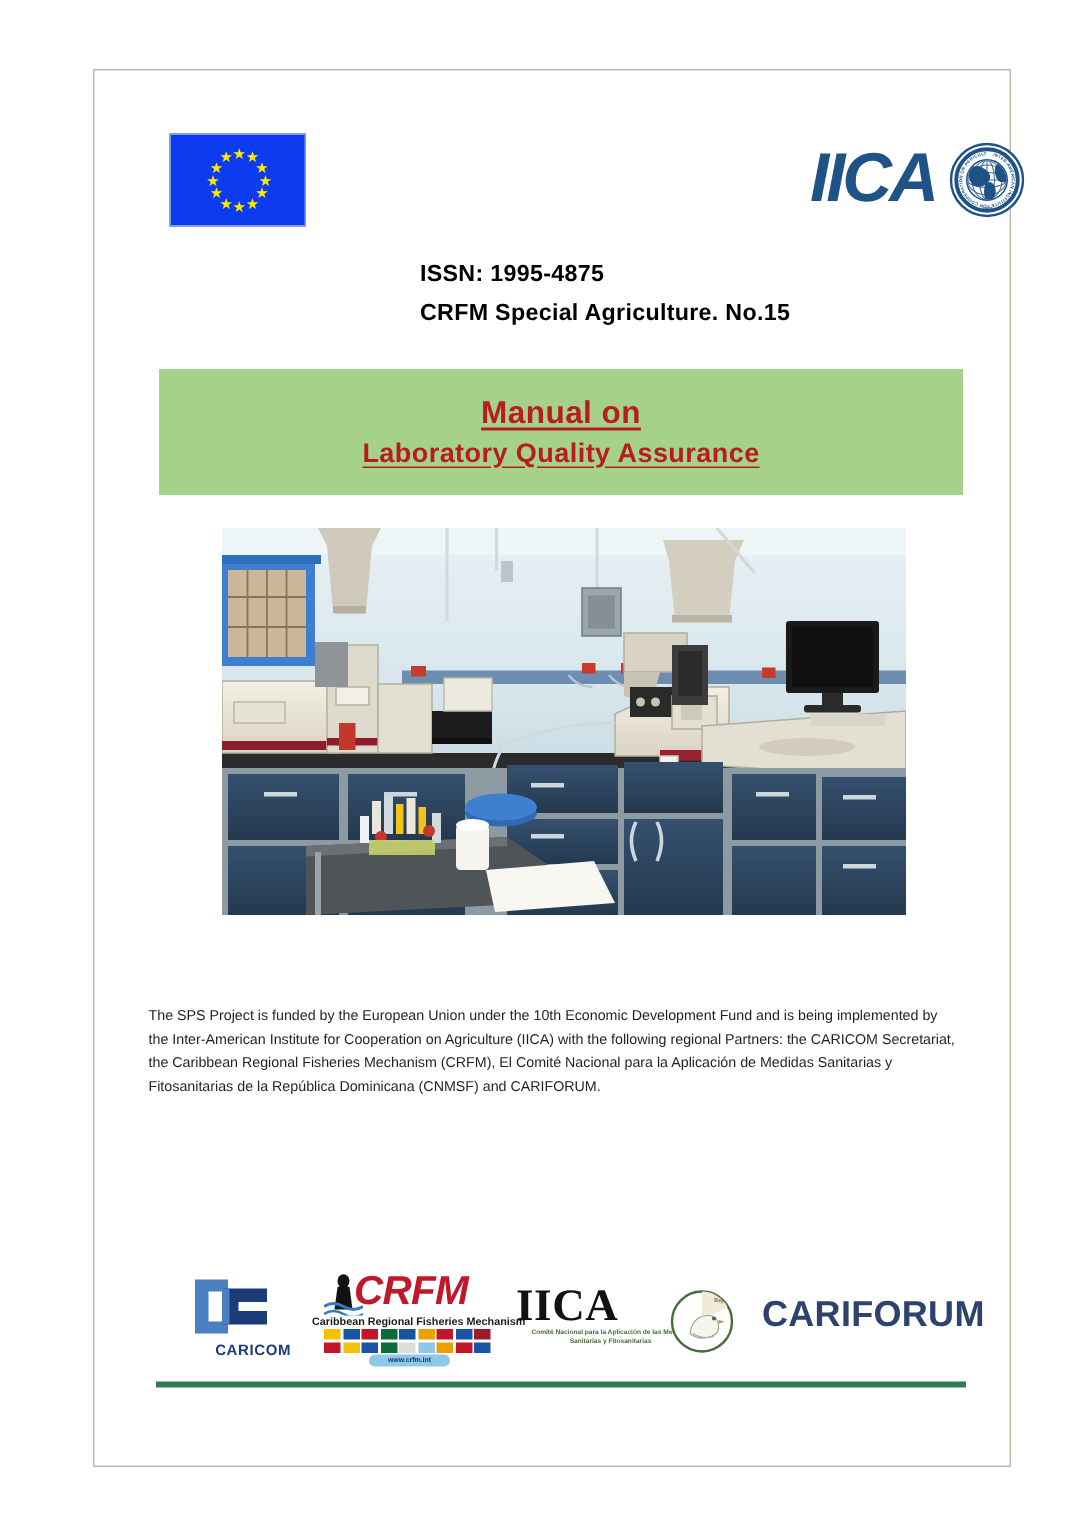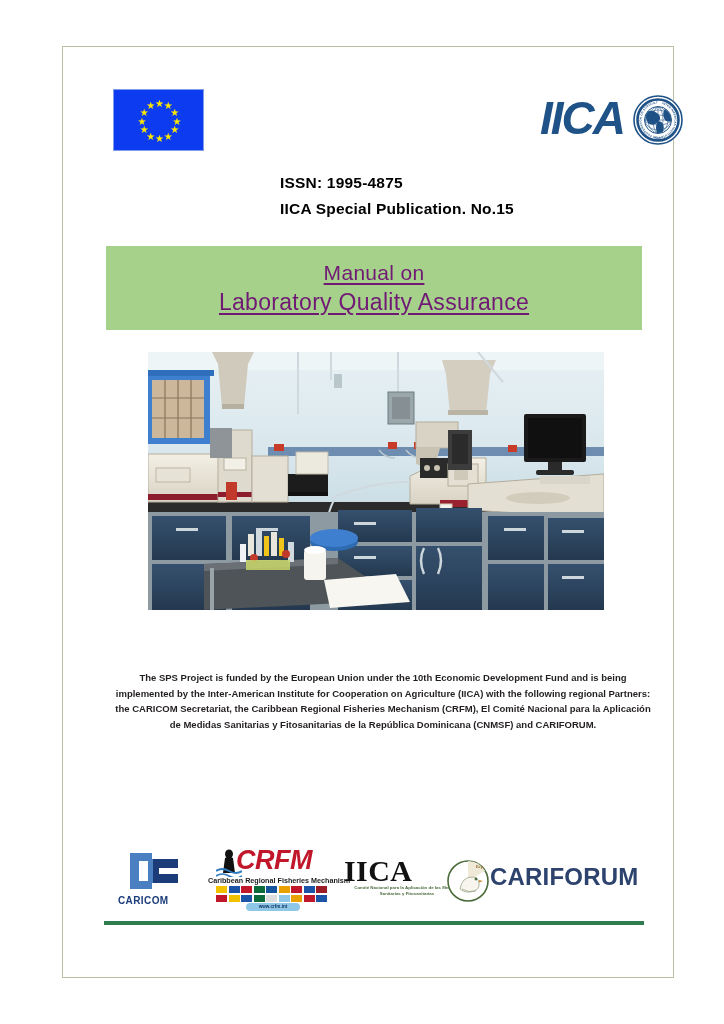--- a/index.html
+++ b/index.html
@@ -70,58 +70,57 @@
   
   #title-banner {
     position: absolute; left: 106px; top: 246px;
     width: 536px; height: 84px;
     background: #a6d18a;
     display: flex; flex-direction: column;
     align-items: center; justify-content: center;
     gap: 4px;
   }
   .title-line {
-    color: #701a75;
-    font-weight: normal;
+    color: #b91c1c;
+    font-weight: bold;
     text-decoration: underline;
     text-underline-offset: 3px;
     letter-spacing: 0.3px;
     white-space: nowrap;
   }
   #title-line-1 { font-size: 21px; }
-  #title-line-2 { font-size: 23px; }
+  #title-line-2 { font-size: 18px; }
   
   #lab-photo {
     position: absolute; left: 148px; top: 352px;
     width: 456px; height: 258px;
     overflow: hidden;
     background: #c9d9e2;
   }
   #lab-photo svg { display: block; width: 100%; height: 100%; }
   
   #funding-text {
-    position: absolute; left: 113px; top: 670px;
+    position: absolute; left: 99px; top: 670px;
     width: 540px;
-    text-align: center;
     font-size: 9.5px;
     line-height: 15.5px;
     color: #231f20;
-    font-weight: bold;
+    font-weight: normal;
   }
   
   #footer-logos {
     position: absolute; left: 104px; top: 845px;
     width: 540px; height: 72px;
   }
   
   #caricom-logo { position: absolute; left: 14px; top: 4px; width: 76px; height: 64px; }
   #caricom-mark { position: absolute; left: 10px; top: 0; width: 56px; height: 44px; }
   #caricom-word {
     position: absolute; left: 0; top: 46px; width: 76px;
-    text-align: left; font-size: 10px; font-weight: bold;
+    text-align: right; font-size: 10px; font-weight: bold;
     color: #1b3c78; letter-spacing: 0.4px;
   }
   
   #crfm-logo { position: absolute; left: 104px; top: 0; width: 130px; height: 70px; }
   #crfm-word {
     position: absolute; left: 28px; top: 0;
     font-size: 27px; font-weight: bold; font-style: italic;
     color: #c0182a; letter-spacing: -0.5px; line-height: 30px;
   }
   #crfm-sub {
@@ -148,21 +147,21 @@
     font-size: 30px; font-weight: bold;
     color: #111111; letter-spacing: 0.4px; line-height: 32px;
   }
   #cnmsf-sub {
     position: absolute; left: 4px; top: 30px; width: 118px;
     text-align: center; font-size: 4.4px; line-height: 6px;
     color: #4a6b3a; font-weight: bold;
   }
   #cnmsf-seal { position: absolute; left: 102px; top: 4px; width: 44px; height: 44px; }
   
-  #cariforum-logo { position: absolute; left: 386px; top: 16px; width: 150px; height: 34px; }
+  #cariforum-logo { position: absolute; left: 404px; top: 16px; width: 150px; height: 34px; }
   #cariforum-word {
     font-size: 24px; font-weight: bold;
     color: #2d436e; letter-spacing: 0.2px;
     line-height: 32px;
   }
   
   #footer-rule {
     position: absolute; left: 104px; top: 921px;
     width: 540px; height: 3.5px;
     background: #2f7d4f;
@@ -219,21 +218,21 @@
         <text font-size="2.9" fill="#1f5286" font-family="Liberation Sans, sans-serif" font-weight="bold" letter-spacing="0.15">
           <textPath href="#sealArc" startOffset="4%">INTER-AMERICAN INSTITUTE FOR COOPERATION ON AGRICULTURE</textPath>
         </text>
         <text x="25" y="45" font-size="3" fill="#1f5286" text-anchor="middle" font-family="Liberation Sans, sans-serif" font-weight="bold">1942</text>
       </svg>
     </div>
   </div>
 
   <div id="issn-block">
     <div id="issn-line">ISSN: 1995-4875</div>
-    <div id="pub-line">IICA Special Publication. No.15</div>
+    <div id="pub-line">CRFM Special Agriculture. No.15</div>
   </div>
 
   <div id="title-banner">
     <div id="title-line-1" class="title-line">Manual on</div>
     <div id="title-line-2" class="title-line">Laboratory Quality Assurance</div>
   </div>
 
   <div id="lab-photo">
     <svg viewBox="0 0 456 258" preserveAspectRatio="none">
       <defs>

